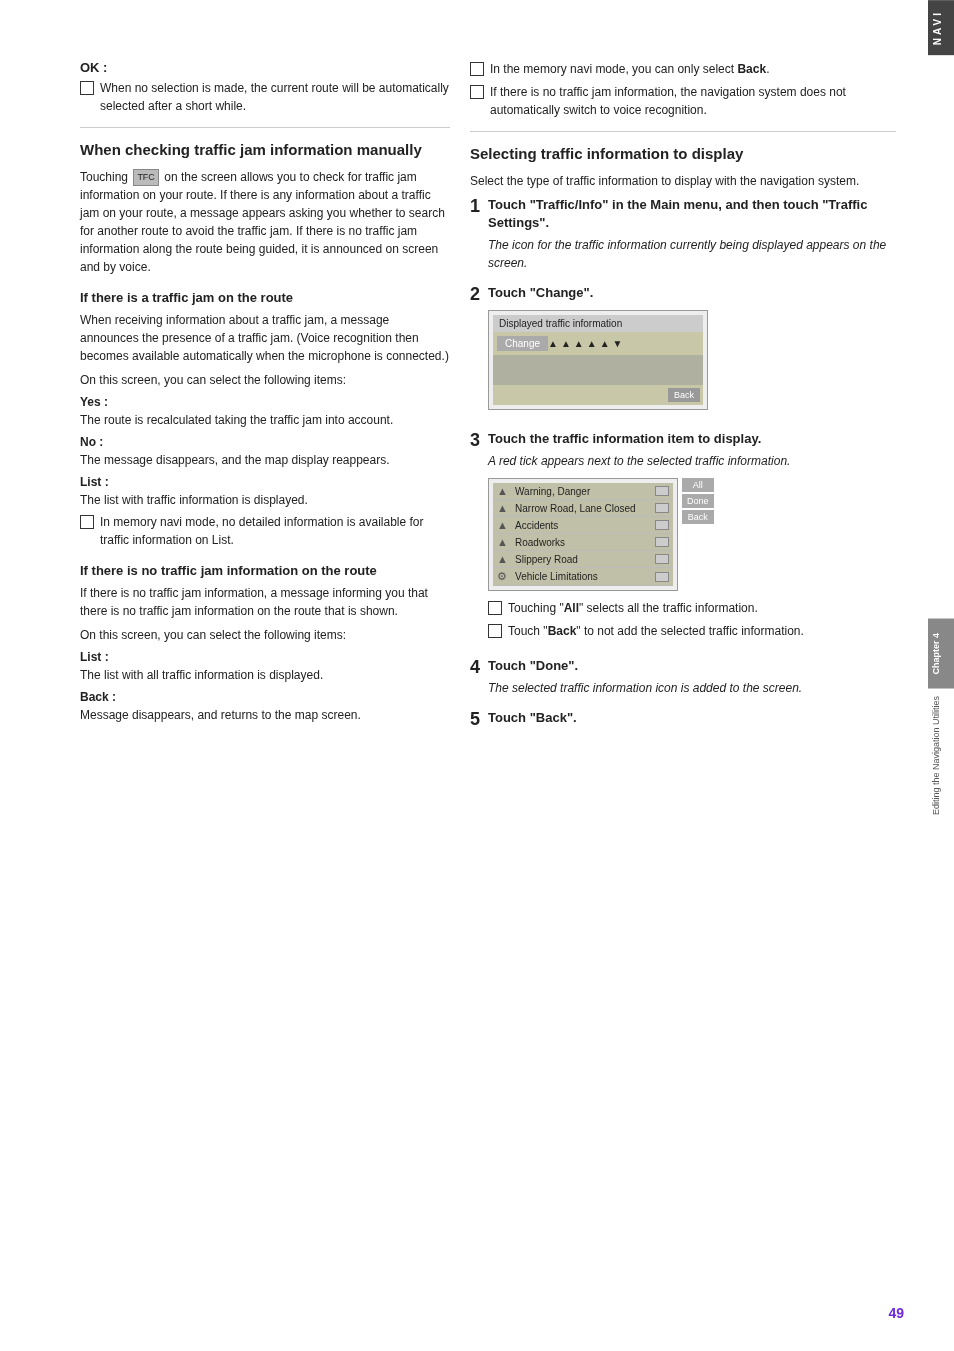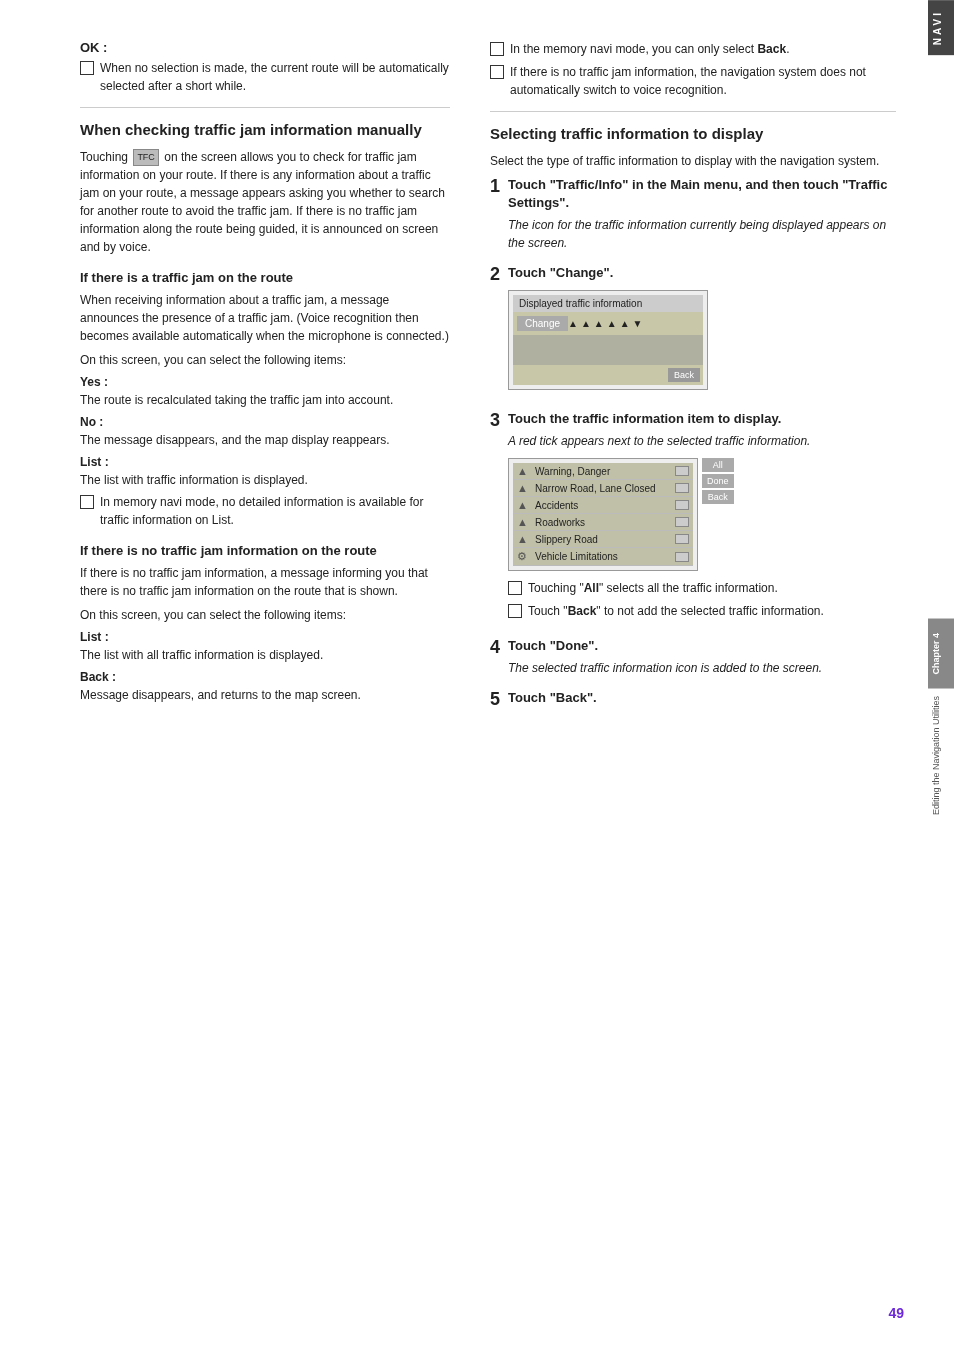--- a/index.html
+++ b/index.html
@@ -17,22 +17,21 @@
       display: flex;
       width: 954px;
       min-height: 1351px;
       position: relative;
     }
 
     
     .main-content {
       display: flex;
       width: 926px;
-      padding: 40px 30px 40px 80px;
-      gap: 20px;
+      padding: 60px 30px 40px 80px;
     }
 
     .left-column {
       flex: 0 0 370px;
       max-width: 370px;
     }
 
     .right-column {
       flex: 1;
       padding-left: 20px;
@@ -130,21 +129,21 @@
       line-height: 1.5;
       font-style: italic;
     }
 
     
     .screen-mockup {
       border: 1px solid #999;
       background: #eee;
       margin: 8px 0;
       padding: 4px;
-      width: 200px;
+      width: 220px;
     }
 
     .screen-top-bar {
       background: #ccc;
       padding: 3px 6px;
       font-size: 10px;
       display: flex;
       align-items: center;
       justify-content: space-between;
     }

